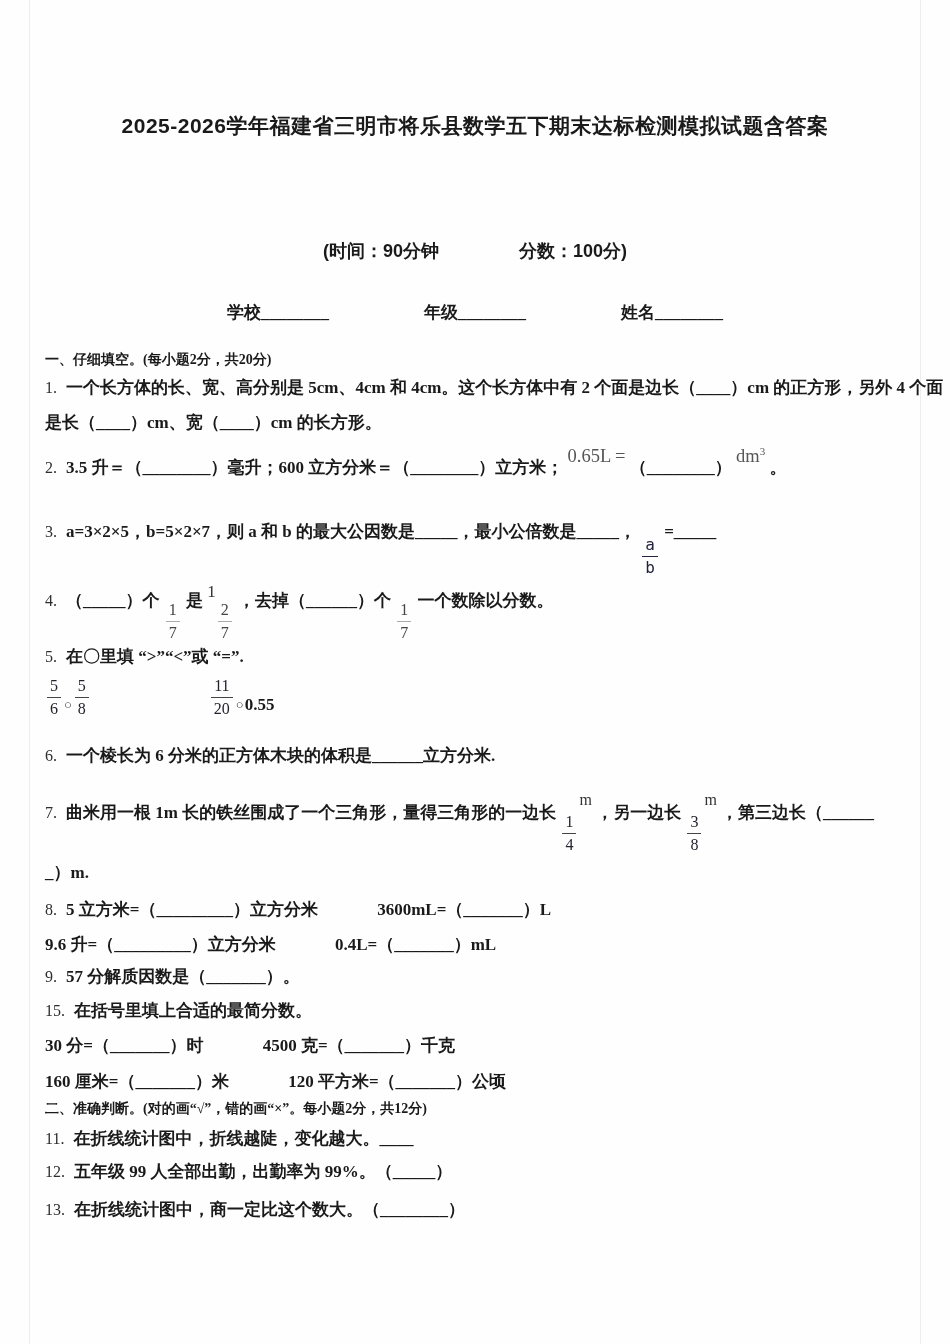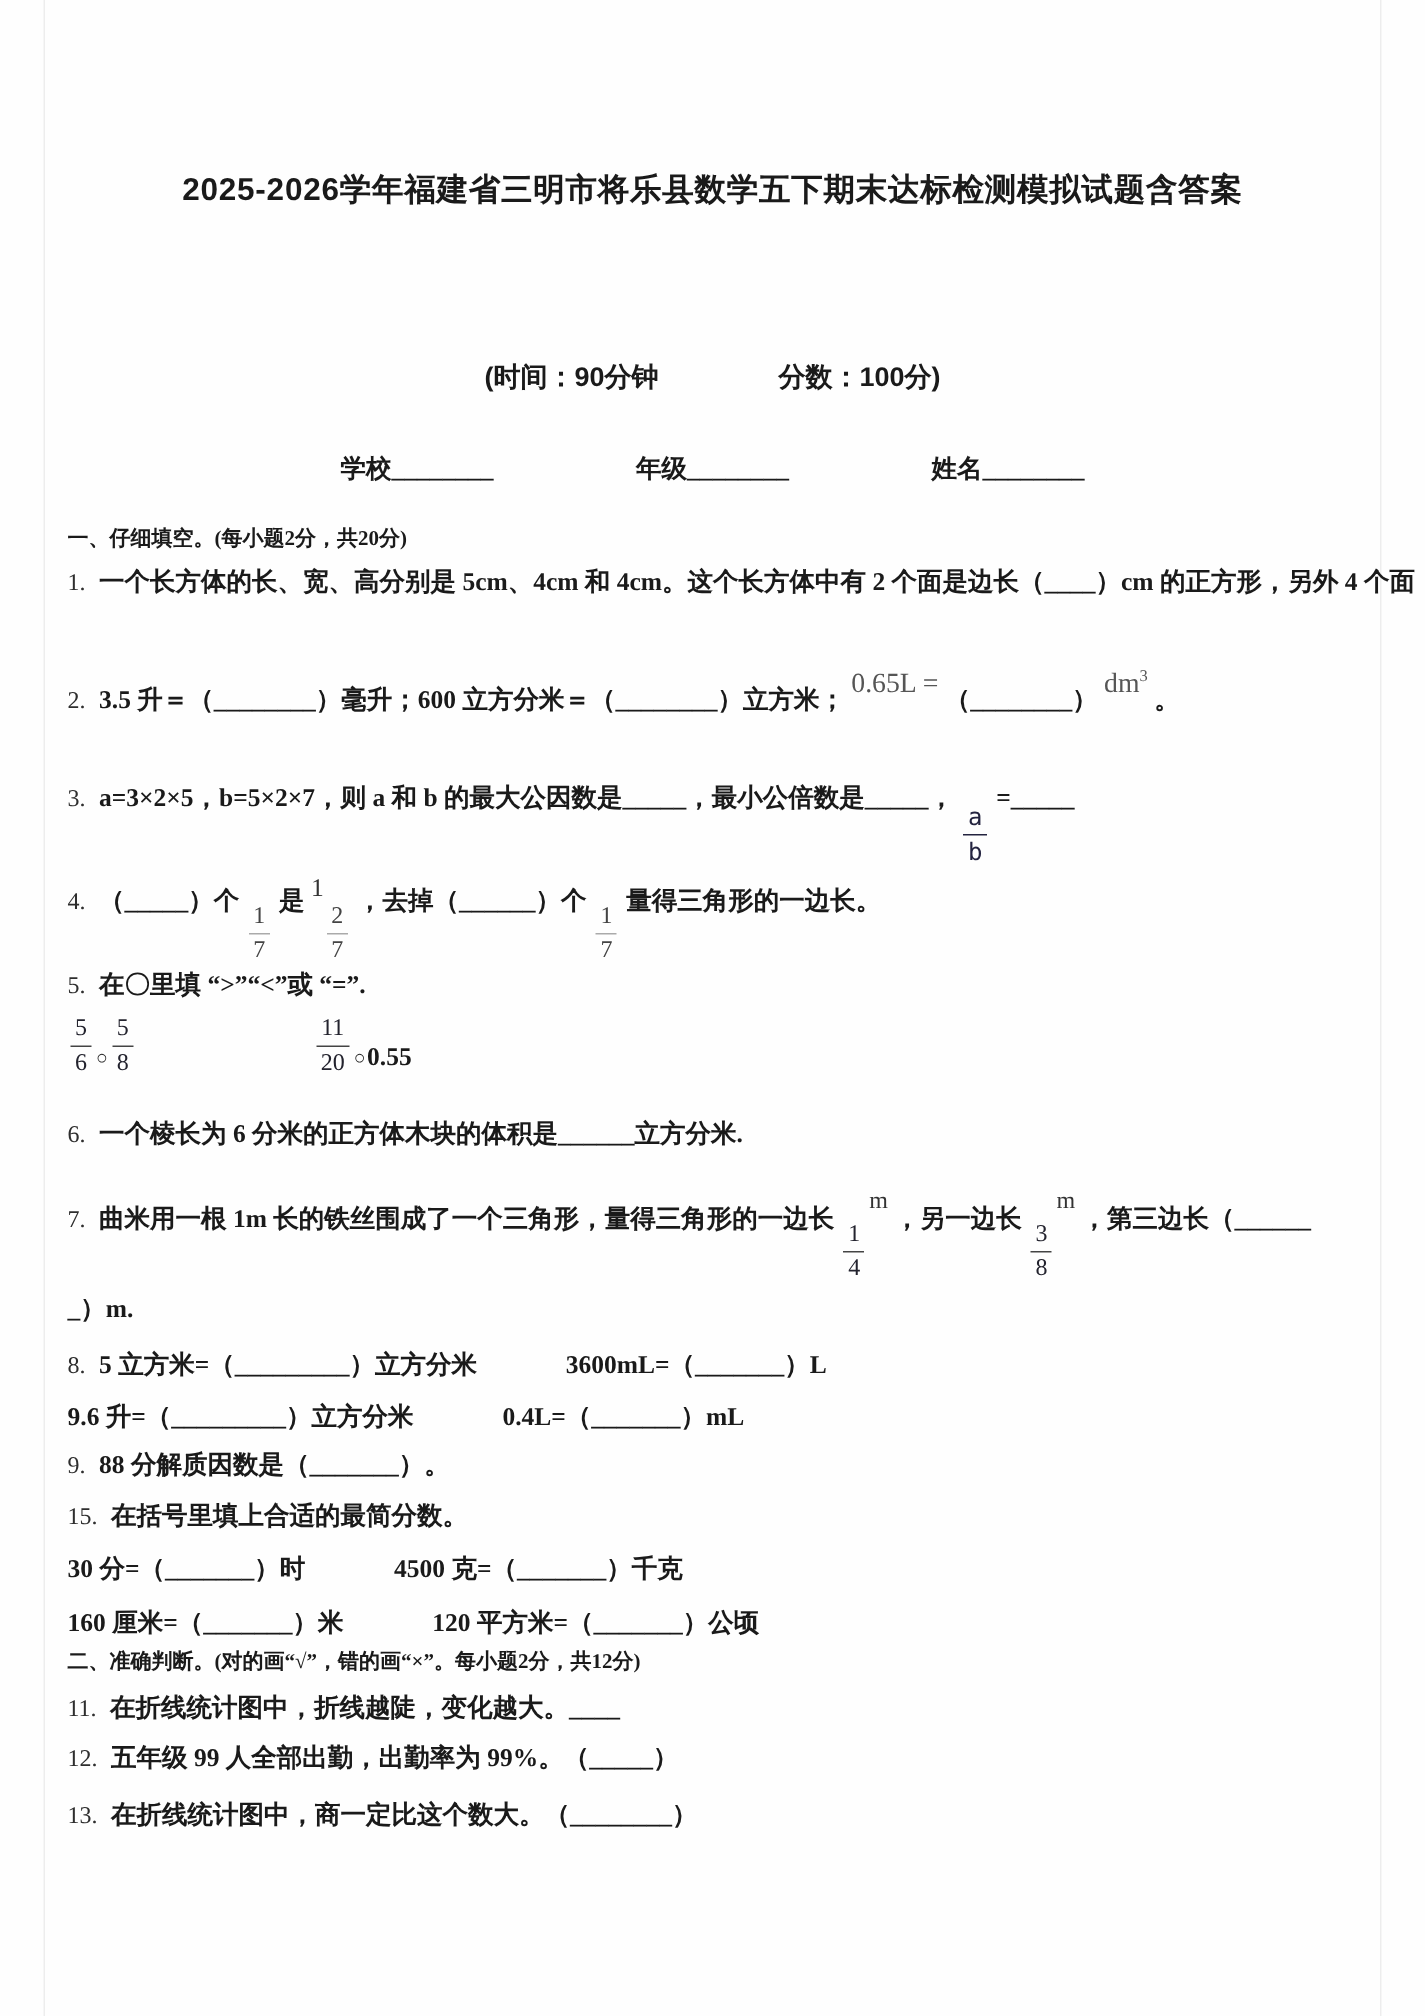--- a/index.html
+++ b/index.html
@@ -66,20 +66,23 @@
     <span>学校________</span>
     <span>年级________</span>
     <span>姓名________</span>
   </div>
 
   <div class="line sec-header" style="top:351px;">一、仔细填空。(每小题2分，共20分)</div>
 
   <div class="line" style="top:377px;">
     <span class="qnum">1.</span><span>一个长方体的长、宽、高分别是 5cm、4cm 和 4cm。这个长方体中有 2 个面是边长（____）cm 的正方形，另外 4 个面</span>
   </div>
+  <div class="line" style="top:412px;">
+    <span>是长（____）cm、宽（____）cm 的长方形。</span>
+  </div>
 
   <div class="line" style="top:455px;">
     <span class="qnum">2.</span><span>3.5 升＝（________）毫升；600 立方分米＝（________）立方米；</span>
     <span class="gray-serif raise">0.65L =</span>
     <span>（________）</span>
     <span class="gray-serif raise"><span>dm</span><sup>3</sup></span>
     <span>。</span>
   </div>
 
   <div class="line" style="top:521px;">
@@ -100,21 +103,21 @@
     <span>是</span>
     <span class="whole-raise">1</span><span class="frac frac-light">
         <span class="fn">2</span>
         <span class="fd">7</span>
       </span>
     <span>，去掉（______）个</span>
     <span class="frac frac-light">
         <span class="fn">1</span>
         <span class="fd">7</span>
       </span>
-    <span>量得三角形的一边长。</span>
+    <span>一个数除以分数。</span>
   </div>
 
   <div class="line" style="top:646px;">
     <span class="qnum">5.</span><span>在〇里填 “&gt;”“&lt;”或 “=”.</span>
   </div>
 
   <div class="line cmp-row" style="top:678px;">
     <span class="frac frac-dark" style="vertical-align:0;">
         <span class="fn">5</span>
         <span class="fd">6</span>
@@ -158,21 +161,21 @@
   <div class="line" style="top:899px;">
     <span class="qnum">8.</span><span>5 立方米=（_________）立方分米</span>
     <span class="seg-gap1">3600mL=（_______）L</span>
   </div>
   <div class="line" style="top:934px;">
     <span>9.6 升=（_________）立方分米</span>
     <span class="seg-gap1">0.4L=（_______）mL</span>
   </div>
 
   <div class="line" style="top:966px;">
-    <span class="qnum">9.</span><span>88 分解质因数是（_______）。</span>
+    <span class="qnum">9.</span><span>57 分解质因数是（_______）。</span>
   </div>
 
   <div class="line" style="top:1000px;">
     <span class="qnum">15.</span><span>在括号里填上合适的最简分数。</span>
   </div>
   <div class="line" style="top:1035px;">
     <span>30 分=（_______）时</span>
     <span class="seg-gap1">4500 克=（_______）千克</span>
   </div>
   <div class="line" style="top:1071px;">

